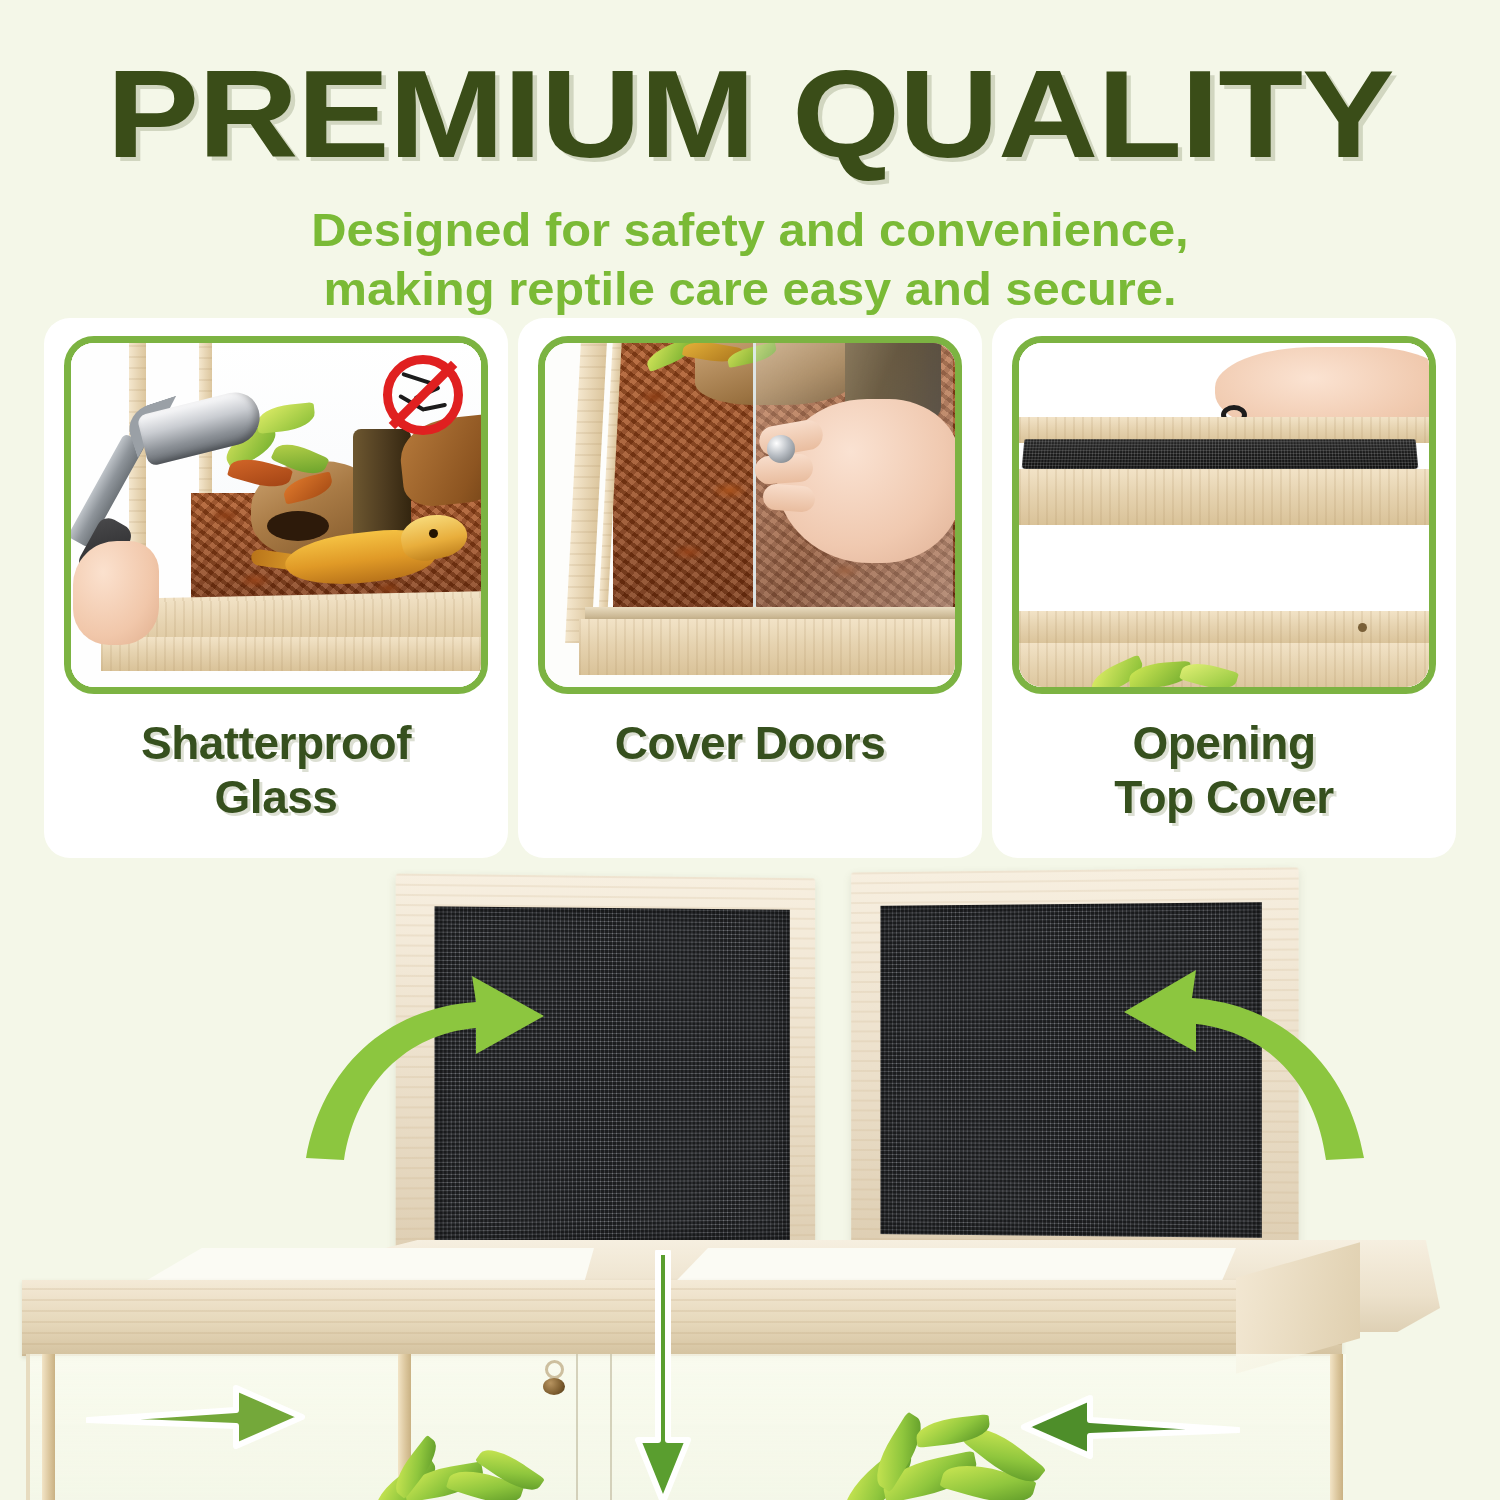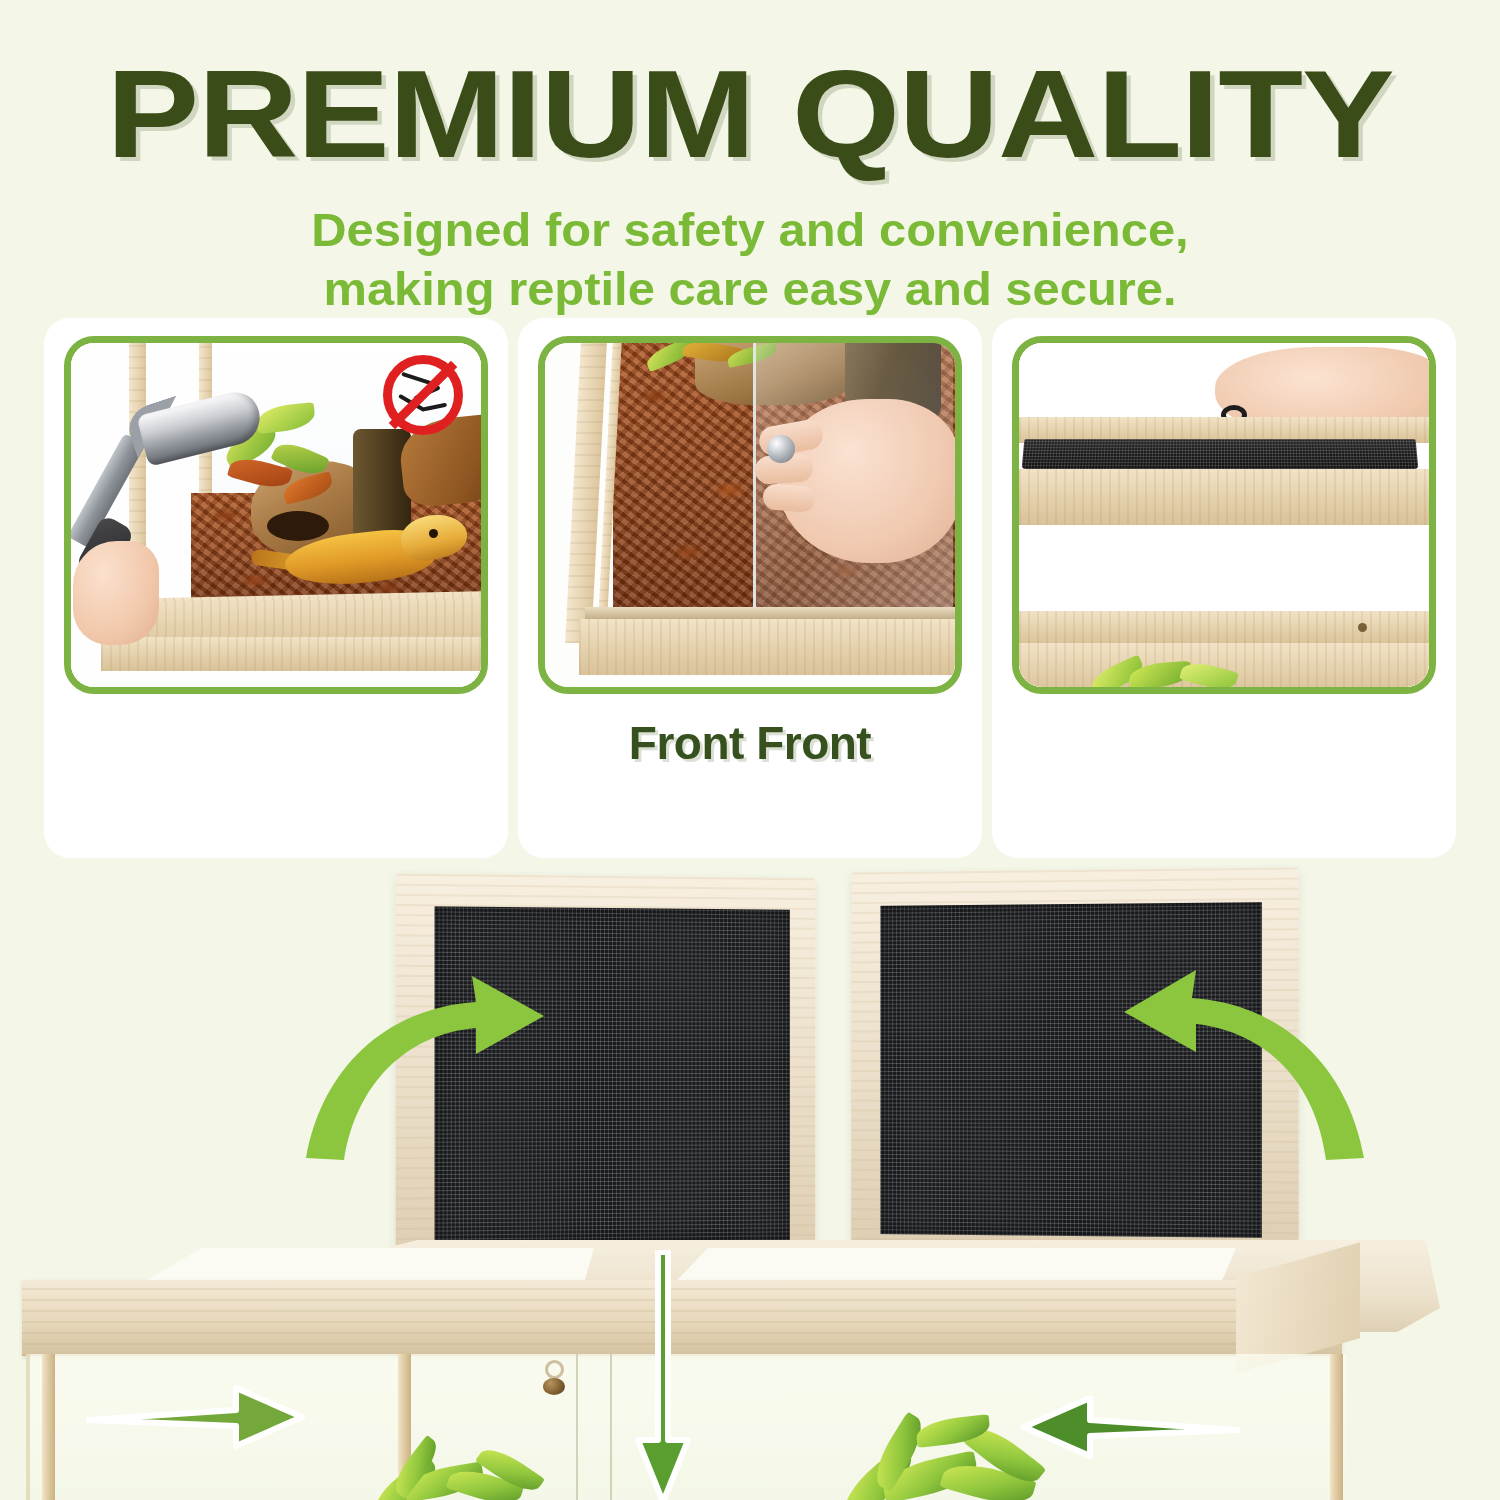--- a/index.html
+++ b/index.html
@@ -484,20 +484,24 @@
           <div class="noicon">
             <span class="crack" style="left:18px; top:22px; width:34px; height:4px; transform:rotate(18deg);"></span>
             <span class="crack" style="left:30px; top:36px; width:28px; height:4px; transform:rotate(-24deg);"></span>
             <span class="crack" style="left:14px; top:46px; width:30px; height:4px; transform:rotate(30deg);"></span>
             <span class="crack" style="left:40px; top:50px; width:24px; height:4px; transform:rotate(-12deg);"></span>
             <span class="ring"></span>
             <span class="slash"></span>
           </div>
         </div>
       </div>
+      <div class="card-label">
+        <span class="ln">Shatterproof</span>
+        <span class="ln">Glass</span>
+      </div>
     </div>
 
     <div class="card">
       <div class="card-photo">
         <div class="scene">
           <div class="substrate c2-substrate"></div>
 
           <div class="c2-rockledge"></div>
           <div class="c2-bark"></div>
 
@@ -517,21 +521,21 @@
             <span class="c2-finger" style="left:-22px; top:56px; width:58px; height:28px; transform:rotate(-4deg);"></span>
             <span class="c2-finger" style="left:-14px; top:86px; width:52px; height:26px; transform:rotate(4deg);"></span>
           </div>
           <div class="c2-knob"></div>
 
           <div class="c2-rail"></div>
           <div class="wood c2-base-wood"></div>
         </div>
       </div>
       <div class="card-label">
-        <span class="ln">Front Front</span>
+        <span class="ln">Cover Doors</span>
       </div>
     </div>
 
     <div class="card">
       <div class="card-photo">
         <div class="scene">
           <div class="c3-bg"></div>
 
           <div class="c3-hand"></div>
           <div class="c3-ring"></div>
@@ -542,20 +546,24 @@
           <div class="wood c3-wood-band2"></div>
           <div class="wood c3-wood-band3"></div>
           <div class="c3-screw"></div>
 
           <div class="c3-plant">
             <span class="leaf" style="position:absolute; left:0px;  bottom:0; width:56px; height:22px; background:linear-gradient(140deg,#e4f06a,#7fba30); transform:rotate(-24deg);"></span>
             <span class="leaf" style="position:absolute; left:40px; bottom:0; width:62px; height:24px; background:linear-gradient(140deg,#d6ec58,#6ba82b); transform:rotate(-4deg);"></span>
             <span class="leaf" style="position:absolute; left:92px; bottom:0; width:56px; height:22px; background:linear-gradient(140deg,#e9f47a,#86c036); transform:rotate(16deg);"></span>
           </div>
         </div>
+      </div>
+      <div class="card-label">
+        <span class="ln">Opening</span>
+        <span class="ln">Top Cover</span>
       </div>
     </div>
 
   </div>
 
   <div class="product">
 
     <div class="lid lid-left">
       <div class="lid-inner"></div>
     </div>

